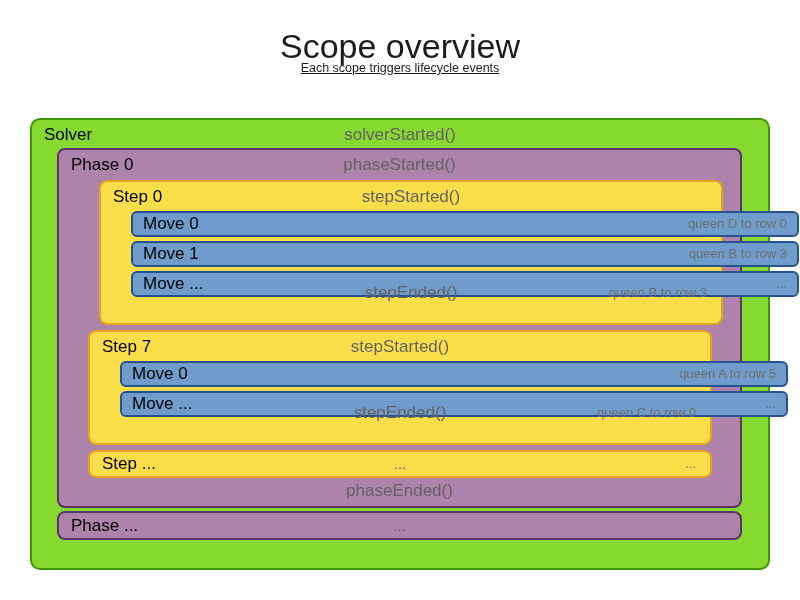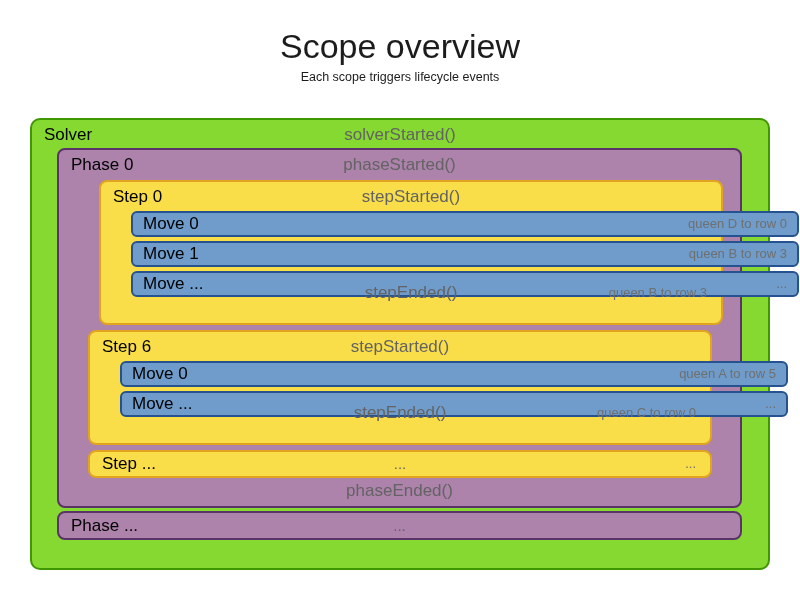--- a/index.html
+++ b/index.html
@@ -1,22 +1,22 @@
 <!DOCTYPE html>
 <html style="--title-text: #1c1c1c; --label-text: #000000; --event-text: #636363; --note-text: #6f6f6f; --solver-fill: #85d930; --solver-border: #3f9800; --phase-fill: #ad82ab; --phase-border: #5b3467; --step-fill: #f9dd49; --step-border: #e0a41f; --move-fill: #6f9cca; --move-border: #26538f;"><head>
 <meta charset="utf-8">
 <style>
   html, body { margin:0; padding:0; }
   body { font-family: "Liberation Sans", sans-serif; background:#ffffff; }
   .canvas { position:relative; width:800px; height:600px; background:#ffffff; overflow:hidden;padding-left:8px; }
 
   .title { position:absolute; top:27px; left:0; width:800px; text-align:center;
            font-size:34px; color:var(--title-text); }
-  .subtitle { position:absolute; top:70px; left:0; width:800px; text-align:center;
-              font-size:12.5px; color:var(--title-text); }
+  .subtitle { position:absolute; top:61px; left:0; width:800px; text-align:center;
+              font-size:12.5px; color:var(--title-text);text-decoration:underline; }
 
   .box { position:absolute; box-sizing:border-box; }
 
   .solver { left:30px; top:118px; width:740px; height:452px;
             background:var(--solver-fill); border:2px solid var(--solver-border); border-radius:10px; }
   .phase  { background:var(--phase-fill); border:2px solid var(--phase-border); border-radius:8px; }
   .phase0 { left:25px; top:28px; width:685px; height:360px; }
   .phasedots { left:25px; top:391px; width:685px; height:29px; line-height:25px; }
   .step   { background:var(--step-fill); border:2px solid var(--step-border); border-radius:8px; }
   .step0  { left:40px; top:30px; width:624px; height:145px; }
@@ -82,21 +82,21 @@
           </div>
         </div>
         <div class="frow frow-step">
           <span class="evt">stepEnded()</span>
           <span class="note">queen B to row 3</span>
         </div>
       </div>
 
       <div class="box step step1">
         <div class="hrow">
-          <span class="lbl">Step 6</span>
+          <span class="lbl">Step 7</span>
           <span class="evt">stepStarted()</span>
         </div>
         <div class="moves">
           <div class="move">
             <span class="lbl">Move 0</span>
             <span class="note">queen A to row 5</span>
           </div>
           <div class="move">
             <span class="lbl">Move ...</span>
             <span class="note">...</span>

